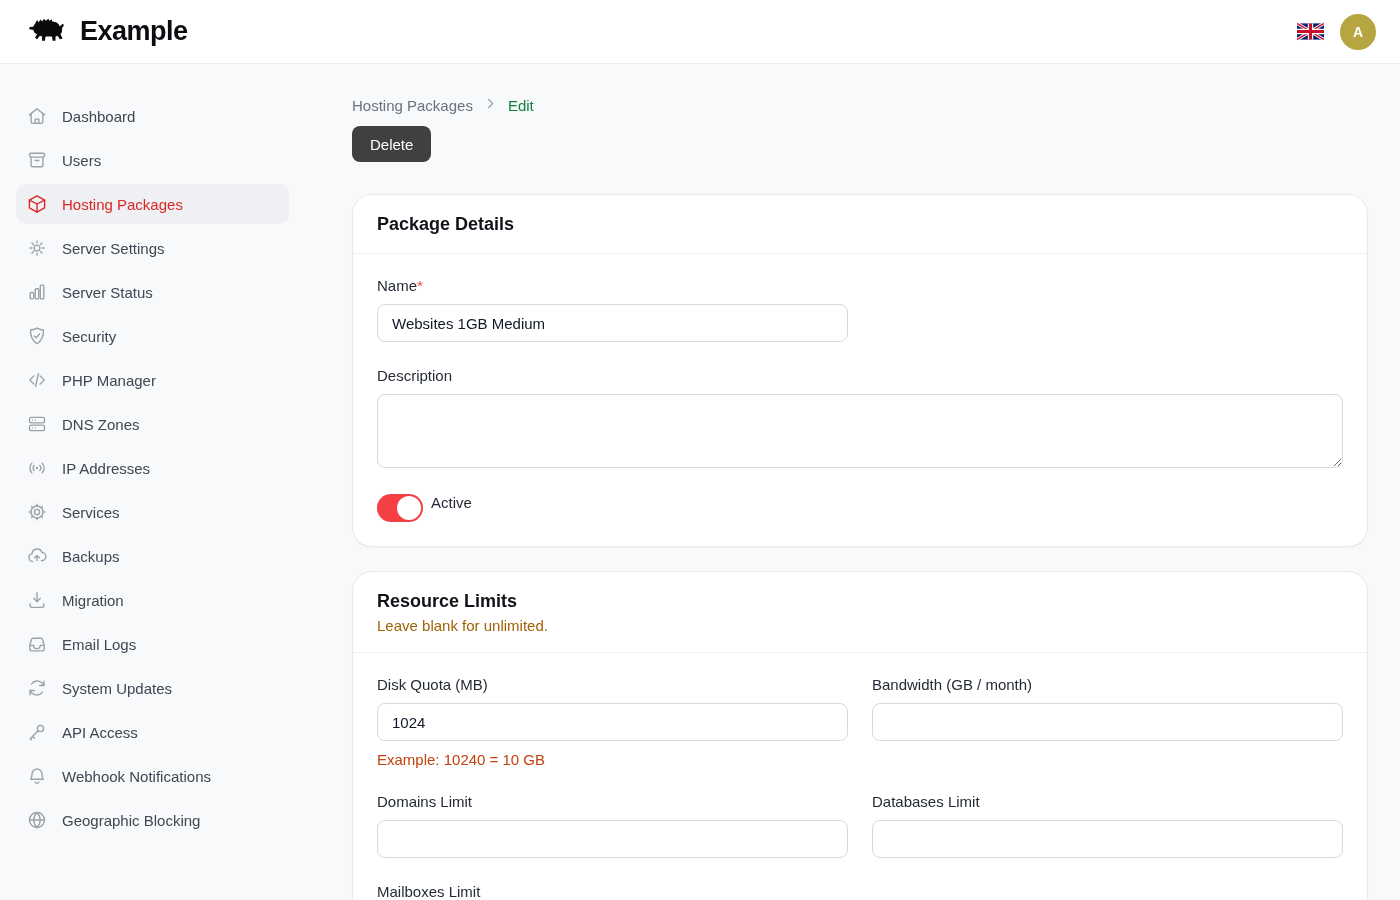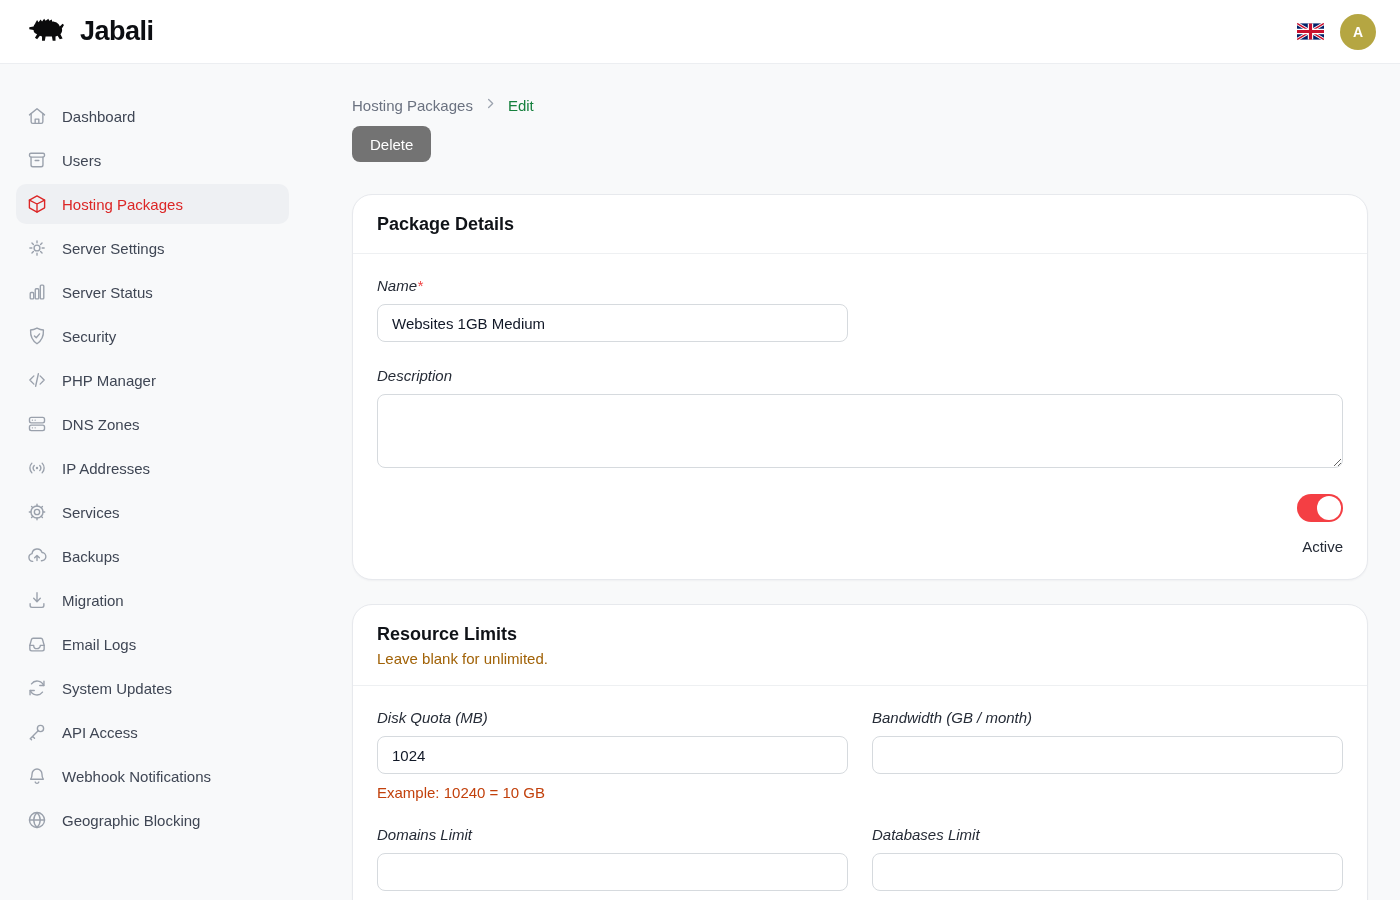--- a/index.html
+++ b/index.html
@@ -38,60 +38,60 @@
   .breadcrumb { display:flex; align-items:center; gap:10px; font-size:15px;
     color:#6b7280; margin-bottom:10px; height:18px; }
   .breadcrumb .crumb { cursor:pointer; }
   .breadcrumb .current { color:#15803d; }
   .breadcrumb svg { width:15px; height:15px; stroke:#9ca3af; fill:none;
     stroke-width:2; stroke-linecap:round; stroke-linejoin:round; }
   .title-row { display:flex; justify-content:space-between; align-items:flex-start;
     margin-bottom:32px; }
   .page-title { font-size:32px; line-height:35px; font-weight:800; color:#0d0f14;
     letter-spacing:-0.5px; }
-  .delete-btn { background:#737373; color:#fff; border:none; border-radius:8px;
+  .delete-btn { background:#404040; color:#fff; border:none; border-radius:8px;
     font-size:15px; font-family:inherit; padding:0 18px; height:36px; margin-top:2px;
     cursor:pointer; }
 
   
   .card { background:#fff; border:1px solid #e7e9ed; border-radius:20px;
     box-shadow:0 1px 2px rgba(16,24,40,.04); margin-bottom:24px; }
   .card-header { padding:18px 24px; border-bottom:1px solid #eef0f2; }
   .card-title { font-size:18px; line-height:22px; font-weight:700; color:#101318; }
   .card-subtitle { font-size:15px; line-height:20px; color:#a16207; margin-top:4px; }
   .card2 .card-header { padding:18px 24px 16px; }
   .card-body { padding:24px; display:grid; grid-template-columns:1fr 1fr;
     column-gap:24px; row-gap:26px; }
   .full { grid-column:1 / -1; }
   .field label { display:block; font-size:15px; line-height:16px; color:#252b36;
-    margin-bottom:10px;font-style:italic; }
+    margin-bottom:10px; }
   .req { color:#ef4444; }
   .tinput { width:100%; height:38px; padding:0 14px; border:1px solid #d6dade;
     border-radius:8px; font-size:15px; font-family:Liberation Sans, sans-serif; color:#111827;
     background:#fff; outline:none; }
   textarea.tinput { height:74px; padding:9px 14px; resize:vertical; display:block; }
   .helper { font-size:15px; color:#c2410c; margin-top:10px; }
-  .toggle-row { display:flex; align-items:flex-end; gap:16px;flex-direction:column; }
+  .toggle-row { display:flex; align-items:flex-start; gap:8px; }
   .toggle { width:46px; height:28px; border-radius:14px; background:#f43f44;
     position:relative; cursor:pointer; border:none; flex-shrink:0; }
   .toggle .knob { position:absolute; top:2px; right:2px; width:24px; height:24px;
     border-radius:50%; background:#fff; }
   .toggle-label { font-size:15px; color:#252b36; }
 </style>
 </head>
 <body>
 
 <div class="header">
   <div class="brand">
     <span>
       <svg viewBox="0 0 64 48">
         <path fill="#0b0b0c" d="M15 15 l3-5 2 3 3-4 2 3 3-4 2 3 4-3 1 3 4-2 0 3 c6 0 10 3 11 7 l4-4 2 2 -3 5 c1 3 0 6-2 8 l3 6 -4 1 -3-5 -3 1 0 6 -4 0 -1-6 -9 0 -1 6 -4 0 0-6 -3-1 -4 5 -3-2 3-5 c-3-1-5-3-5-6 l-6-1 0-3 6-1 c1-3 3-5 6-6 z"></path>
       </svg>
     </span>
-    <span class="brand-name">Jabali</span>
+    <span class="brand-name">Example</span>
   </div>
   <div class="header-right">
     <button class="flag-btn">
       <span>
         <svg viewBox="0 0 60 36">
           <rect width="60" height="36" fill="#012169"></rect>
           <path d="M0 0 60 36 M60 0 0 36" stroke="#fff" stroke-width="7"></path>
           <path d="M0 0 60 36 M60 0 0 36" stroke="#C8102E" stroke-width="3"></path>
           <path d="M30 0 V36 M0 18 H60" stroke="#fff" stroke-width="12"></path>
           <path d="M30 0 V36 M0 18 H60" stroke="#C8102E" stroke-width="7"></path>

